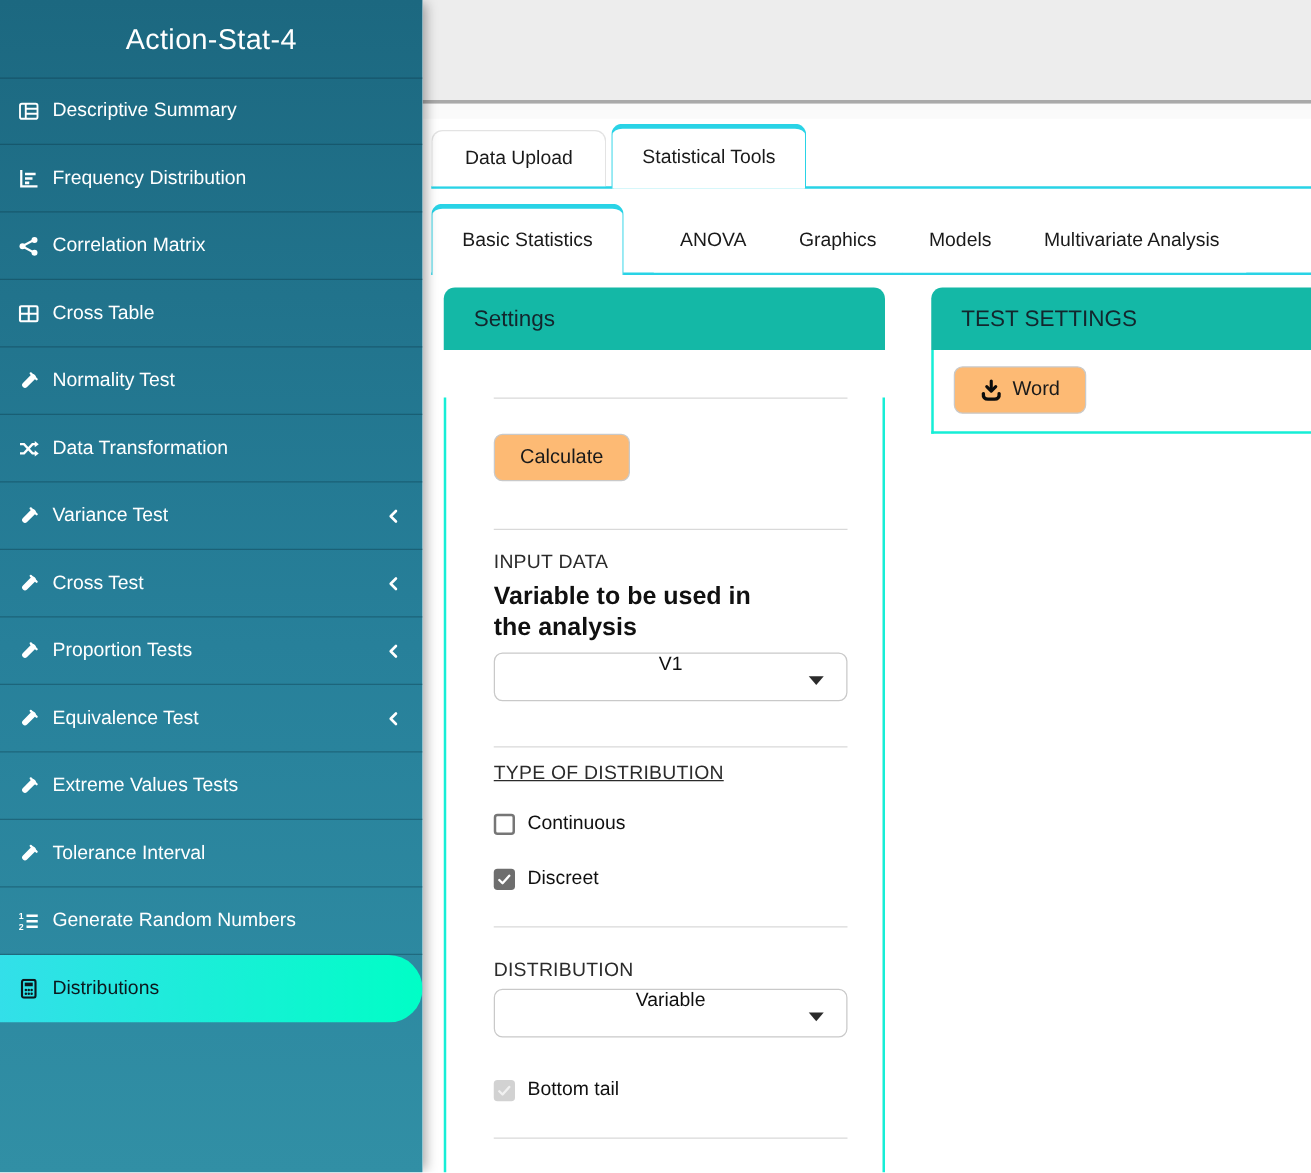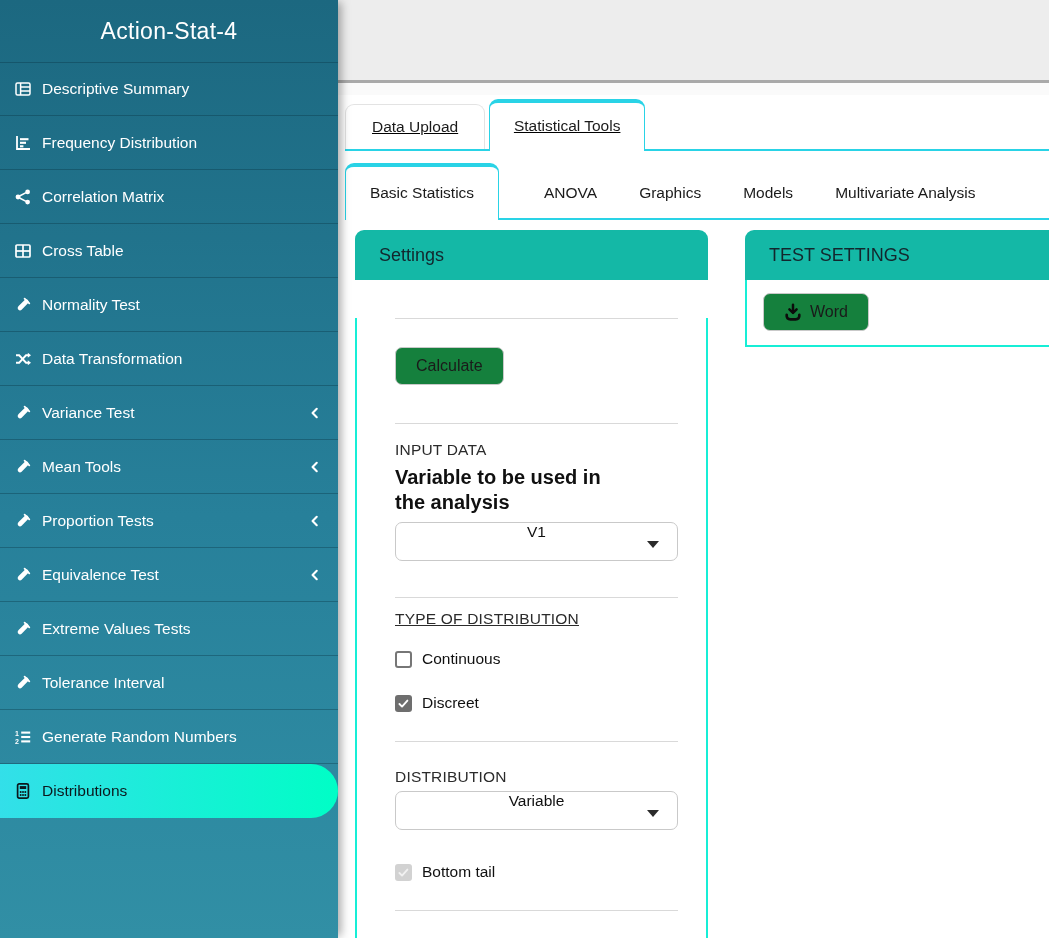--- a/index.html
+++ b/index.html
@@ -23,40 +23,40 @@
     color:#0c181d; border-radius:0 28px 28px 0; border-bottom-color:transparent; }
   .nav-item.active .icon { color:#0c181d; }
   svg { display:block; }
 
   
   .main { position:absolute; left:338px; top:0; width:711px; height:938px; background:#fff; overflow:hidden; }
   .top-gray { height:83px; background:#ededed; border-bottom:3px solid #a9a9a9; }
   .top-strip { height:12px; background:#fafafa; }
 
   .tabrow { margin-left:7px; border-bottom:2px solid #29d3e6; display:flex; align-items:flex-end; position:relative; }
-  .tabrow1 { height:56px;text-decoration:underline; }
+  .tabrow1 { height:56px; }
   .tabrow2 { height:69px; }
   .tab { background:#fff; font-size:15.5px; color:#1a1a1a; cursor:pointer; white-space:nowrap; }
   .tab.inactive1 { height:45px; margin-left:0; padding:0 26px; display:flex; align-items:center;
     border:1px solid #e3e3e3; border-bottom:none; border-radius:9px 9px 0 0; }
   .tab.active { border-top:4px solid #29d3e6; border-left:1px solid #29d3e6; border-right:1px solid #29d3e6;
     border-radius:9px 9px 0 0; display:flex; align-items:center; justify-content:center;
     margin-bottom:-2px; padding:0 20px 2px 20px; position:relative; z-index:2; }
   .tab.active1 { height:52px; margin-left:4px; min-width:156px; }
   .tab.active2 { height:57px; min-width:154px; }
   .tab.plain { padding:0 21px 16px 21px; }
 
   .panels { display:flex; margin-top:10px; padding-left:17px; align-items:flex-start; }
   .panel-header { height:50px; background:#14b8a6; border-radius:9px 9px 0 0;
     display:flex; align-items:center; padding:0 24px; font-size:18px; color:#13262d; }
   .settings-panel { width:353px; height:697px; flex:0 0 auto; }
   .settings-body { background:#fff; border-left:2px solid #16eed6; border-right:2px solid #16eed6;
     height:647px; padding:0 28px 0 38px; }
   .divider { border-top:1px solid #d9d9d9; height:0; }
-  .btn { display:inline-flex; align-items:center; background:#15803d; border:1px solid #c9c9c9;
+  .btn { display:inline-flex; align-items:center; background:#fdba74; border:1px solid #c9c9c9;
     border-radius:7px; height:38px; padding:0 20px; font-size:16px; color:#1a1a1a; cursor:pointer;justify-content:flex-end; }
   .btn .dl-icon { width:18px; height:18px; margin-right:8px; color:#0c0c0c; }
 
   .section-label { font-size:15.5px; color:#2b2b2b; letter-spacing:.2px; }
   .bold-q { font-size:20px; font-weight:bold; color:#101010; line-height:25px; max-width:235px; }
 
   .select { height:39px; border:1px solid #c9c9c9; border-radius:7px; background:#fff;
     display:flex; align-items:center; padding:0 18px; font-size:15.5px; color:#101010; cursor:pointer;flex-direction:column; }
   .select .caret { margin-left:auto; width:0; height:0; border-left:6.5px solid transparent;
     border-right:6.5px solid transparent; border-top:7px solid #2b2b2b; }
@@ -199,21 +199,21 @@
         </span>
       </li>
 
       <li class="nav-item">
         <span class="icon">
           <svg viewBox="0 0 16 16" width="18" height="16">
               <line x1="11.3" y1="4.7" x2="5" y2="11" stroke="currentColor" stroke-width="4.6" stroke-linecap="round"></line>
               <line x1="9.6" y1="1.7" x2="14.3" y2="6.4" stroke="currentColor" stroke-width="1.8" stroke-linecap="round"></line>
             </svg>
         </span>
-        <span>Mean Tools</span>
+        <span>Cross Test</span>
         <span class="chev">
           <svg viewBox="0 0 16 16" width="14" height="16">
               <path d="M10 3.2L5.2 8l4.8 4.8" fill="none" stroke="currentColor" stroke-width="2.4" stroke-linecap="round" stroke-linejoin="round"></path>
             </svg>
         </span>
       </li>
 
       <li class="nav-item">
         <span class="icon">
           <svg viewBox="0 0 16 16" width="18" height="16">

